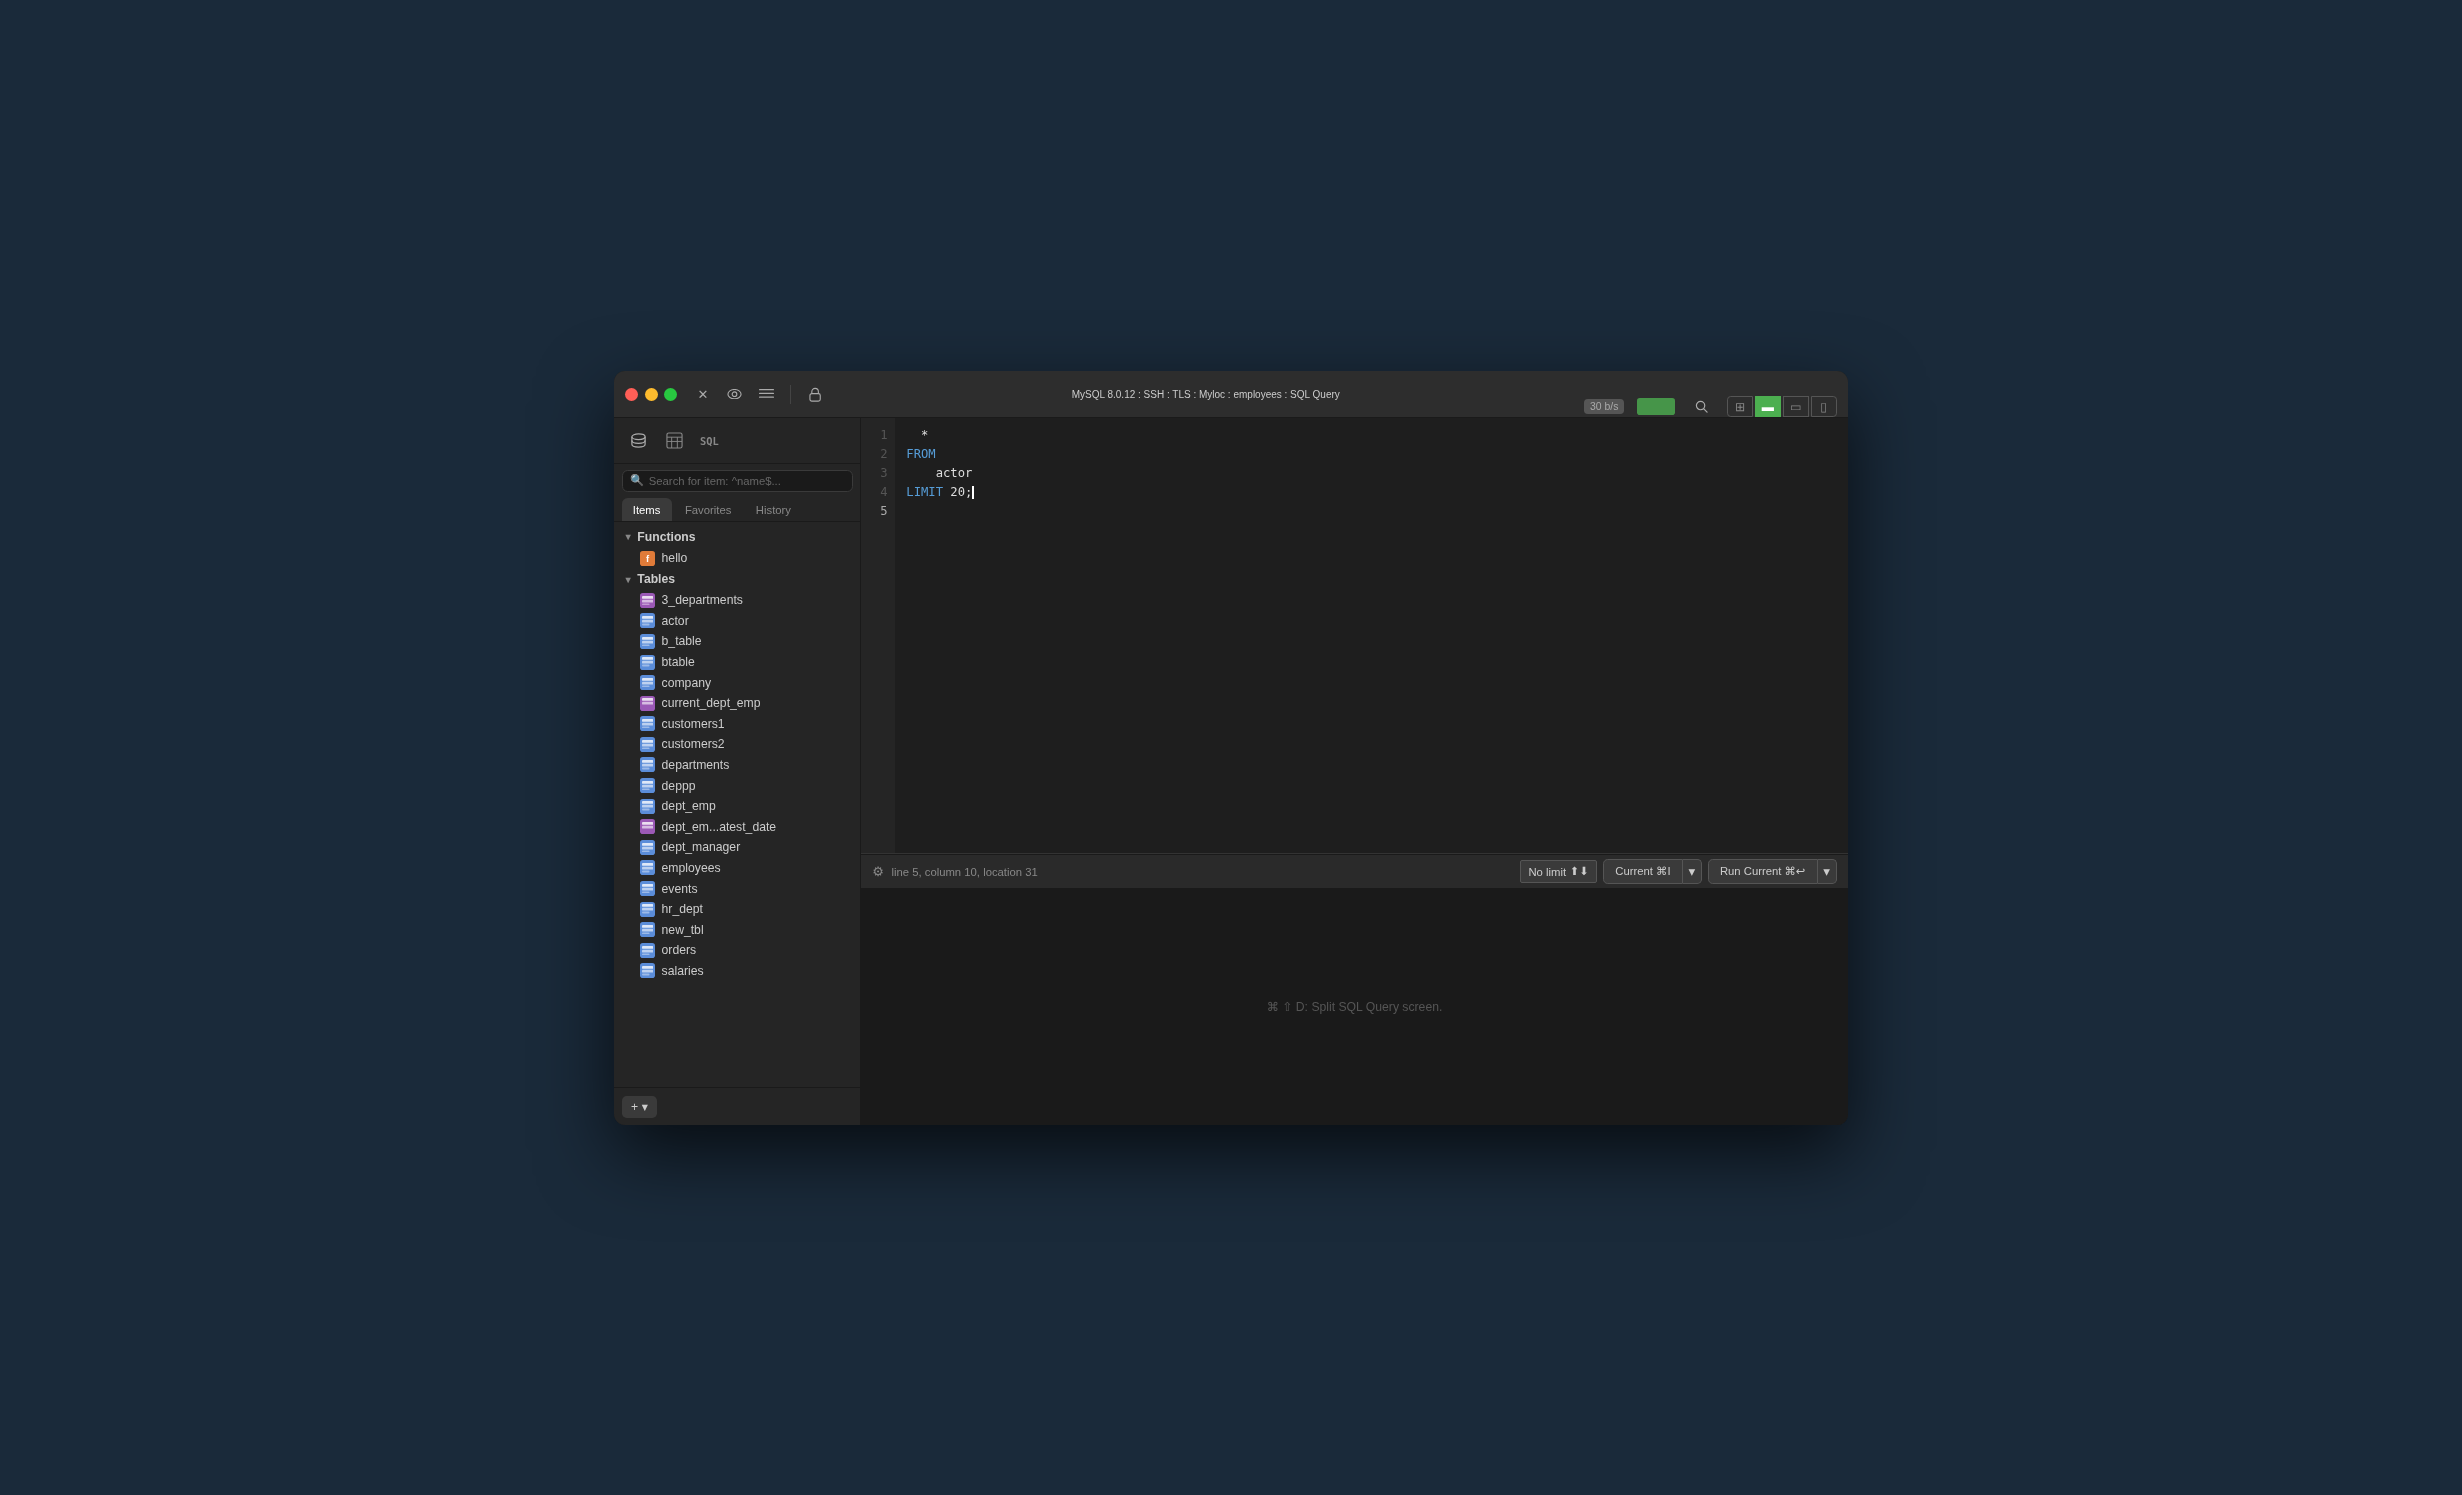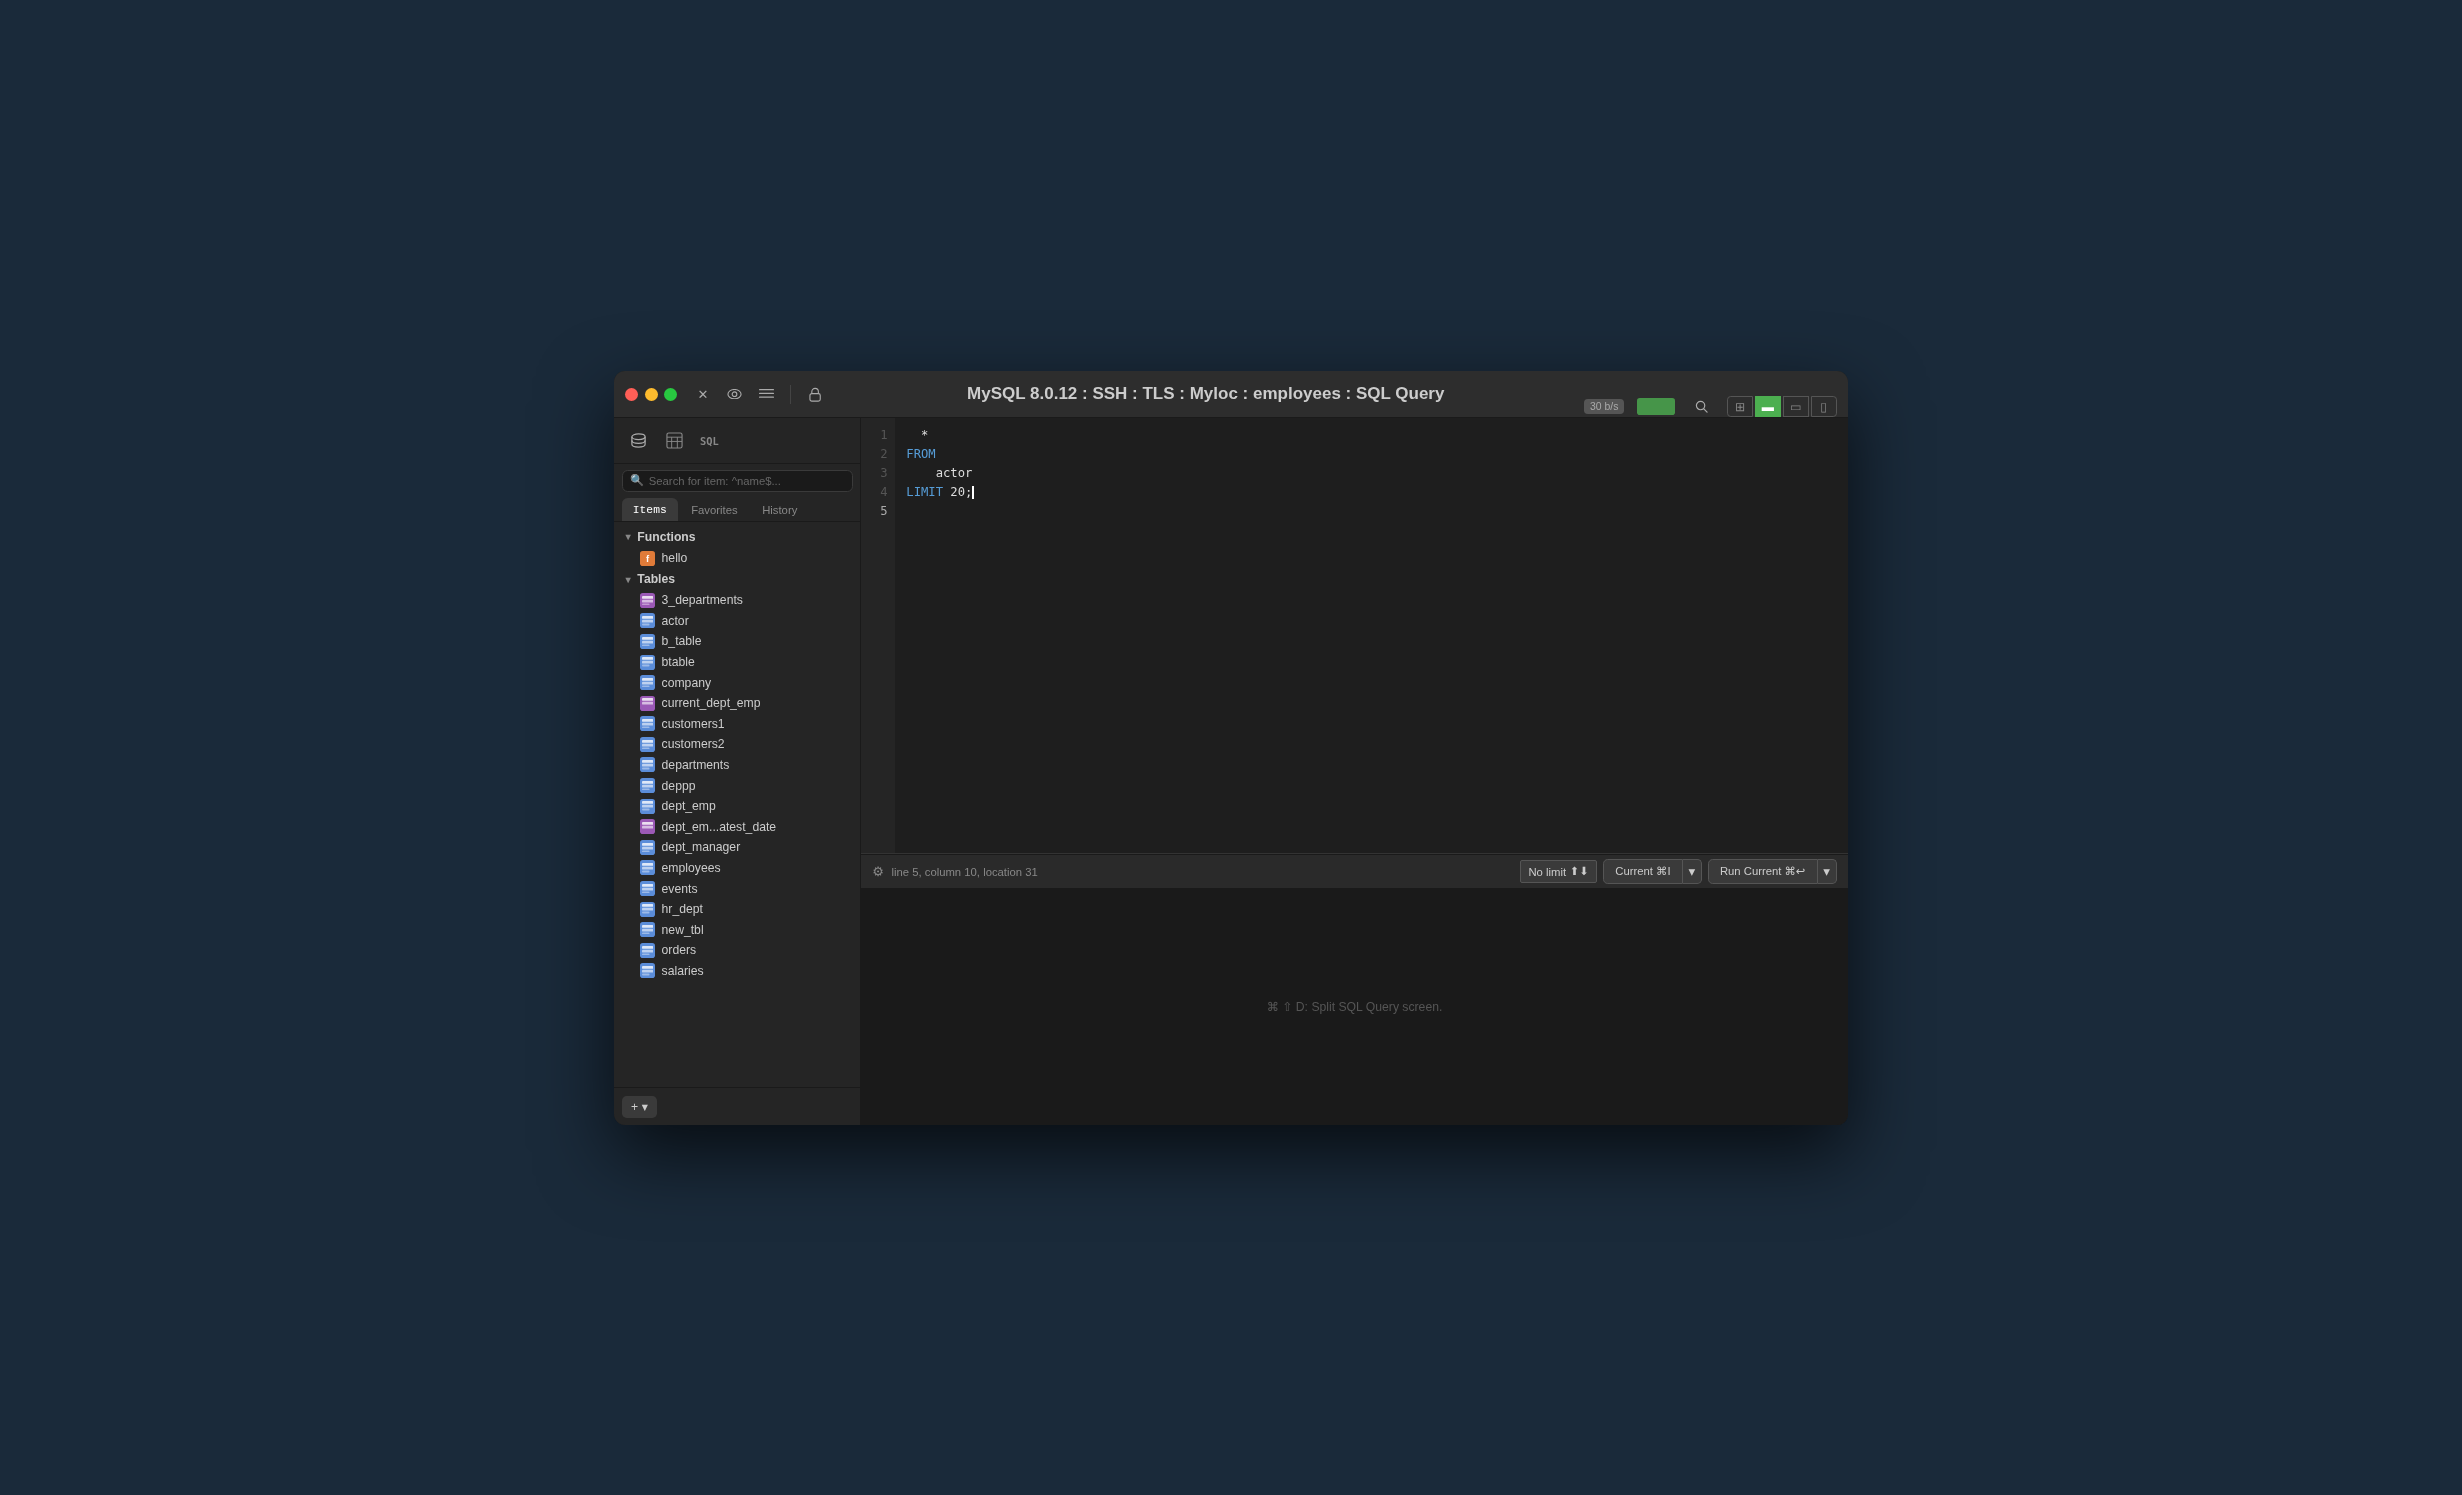--- a/index.html
+++ b/index.html
@@ -58,22 +58,22 @@
       display: flex;
       align-items: center;
       justify-content: center;
       color: #aaa;
       font-size: 13px;
     }
     .titlebar-title {
       flex: 1;
       text-align: center;
       color: #ccc;
-      font-size: 17px;
-      font-weight: 700;
+      font-size: 10px;
+      font-weight: 400;
     }
     .titlebar-right {
       display: flex;
       align-items: center;
       gap: 13px;
       margin-top: 25px;
     }
     .speed-badge {
       background: #555;
       color: #aaa;
@@ -168,21 +168,20 @@
       background: transparent;
       border: none;
       cursor: pointer;
       font-size: 11.3px;
       border-radius: 5.7px 5.7px 0 0;
       font-weight: 500;
     }
     .tab-btn.active {
       background: #3a3a3a;
       color: #fff;
-      font-family: Liberation Mono, monospace;
     }
     .tab-btn.inactive { color: #888; }
     .sidebar-content {
       flex: 1;
       overflow-y: auto;
       padding: 3.8px 0;
     }
     .sidebar-content::-webkit-scrollbar { width: 3.8px; }
     .sidebar-content::-webkit-scrollbar-track { background: transparent; }
     .sidebar-content::-webkit-scrollbar-thumb { background: #444; border-radius: 1.9px; }

